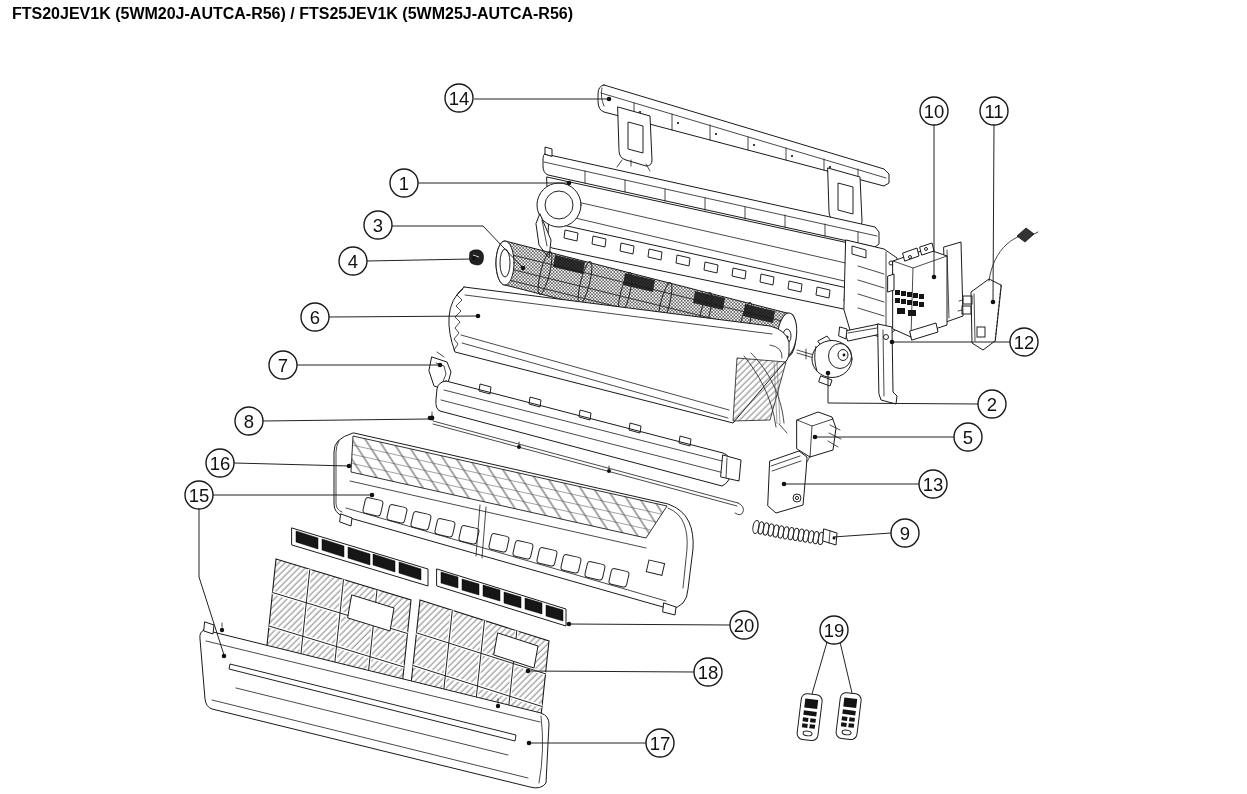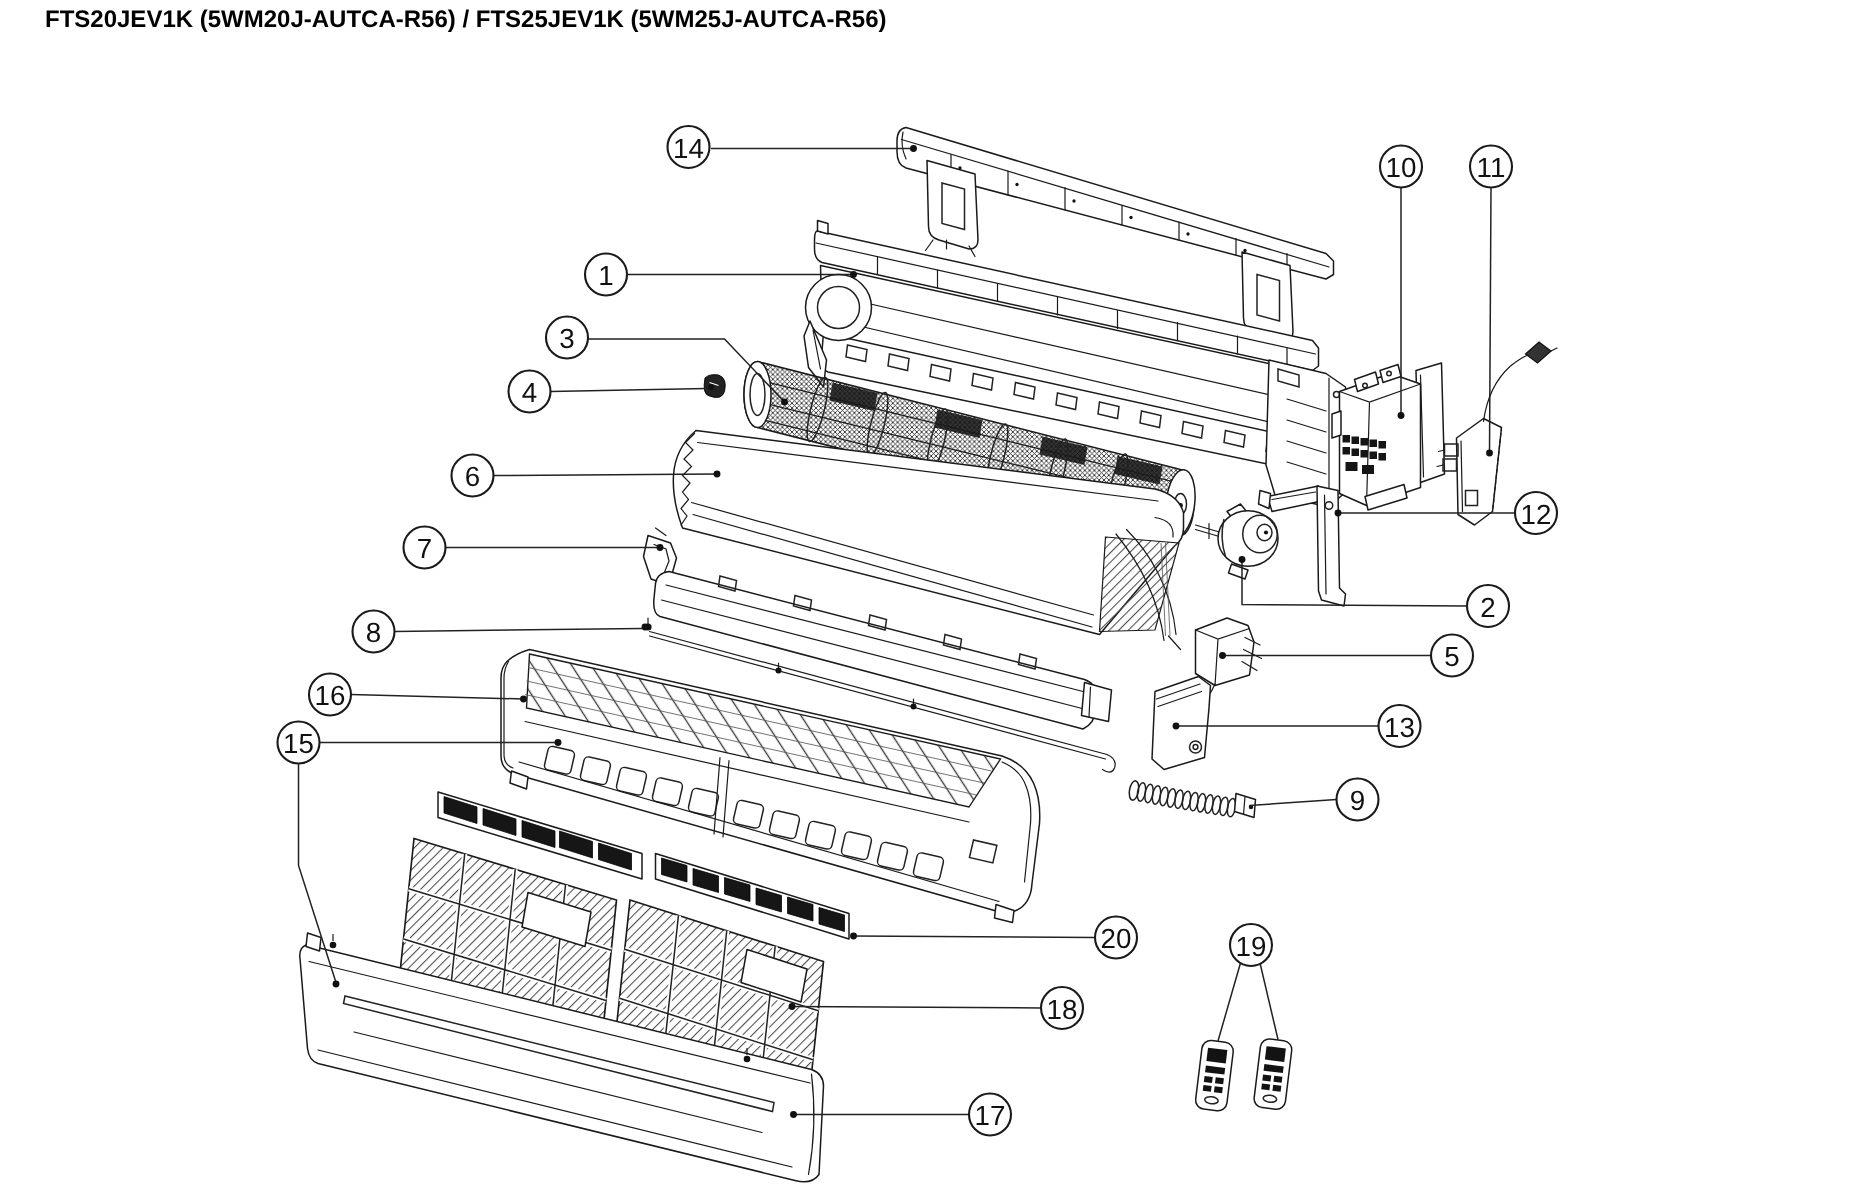--- a/index.html
+++ b/index.html
@@ -1,18 +1,18 @@
 <!DOCTYPE html>
 <html><head>
 <meta charset="utf-8">
 <style>
   html,body{margin:0;padding:0;background:#fff;}
   #stage{position:relative;width:1247px;height:794px;background:#fff;overflow:hidden;
          font-family:"Liberation Sans",sans-serif;}
-  #title{position:absolute;left:30px;top:5px;font-size:16px;font-weight:bold;color:#000;
+  #title{position:absolute;left:12px;top:5px;font-size:16px;font-weight:bold;color:#000;
          letter-spacing:0px;white-space:nowrap;}
   svg{position:absolute;left:0;top:0;}
   .part{stroke:#1a1a1a;stroke-width:1;fill:#fff;stroke-linejoin:round;stroke-linecap:round;}
   .ln{stroke:#1a1a1a;stroke-width:.8;fill:none;stroke-linecap:round;}
   .lt{stroke:#555;stroke-width:.55;fill:none;}
   .dark{fill:#161616;stroke:#000;stroke-width:.5;}
   .leader{stroke:#222;stroke-width:1;fill:none;}
   .dot{fill:#111;stroke:none;}
   .callout circle{fill:#fff;stroke:#1a1a1a;stroke-width:1.4;}
   .callout text{font-family:"Liberation Sans",sans-serif;font-size:18.5px;fill:#111;

